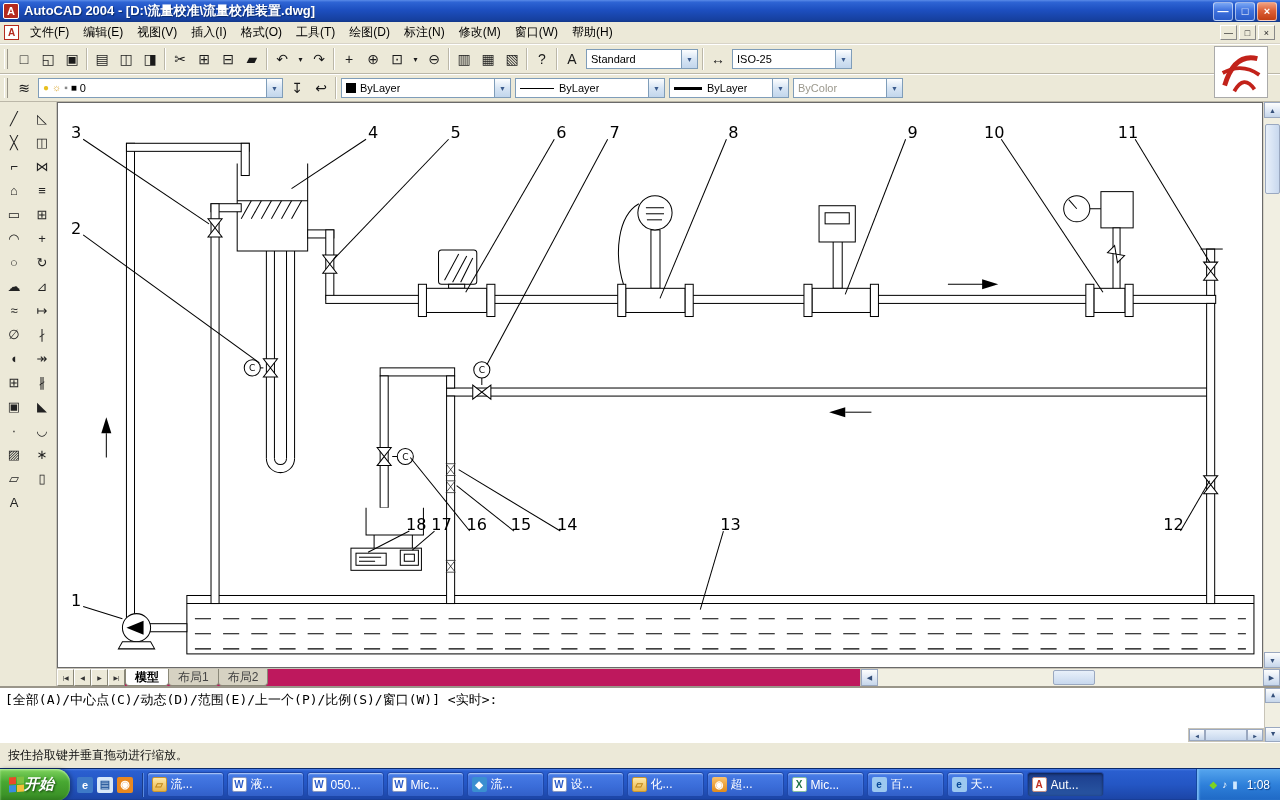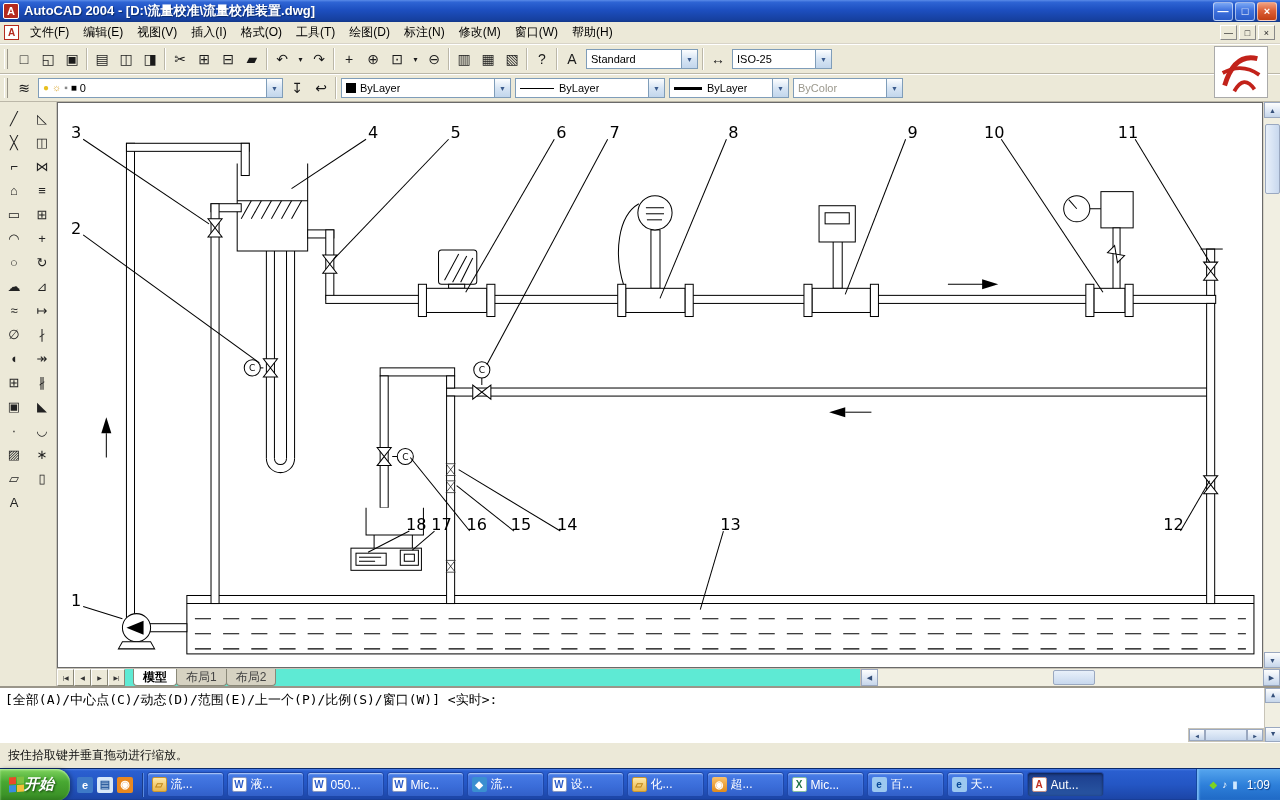--- a/index.html
+++ b/index.html
@@ -41,21 +41,21 @@
     font-size:14px; color:#1A1A1A; background:transparent; border:1px solid transparent; }
   .tbtn.narrow { width:13px; font-size:8px; }
   .tbsep { width:2px; height:22px; border-left:1px solid #BBB7A8; border-right:1px solid #fff; margin:0 2px; }
   .combo { height:20px; background:#fff; border:1px solid #7F9DB9; display:flex; align-items:center;
     font-size:11px; color:#000; padding-left:4px; margin:4px 2px; }
   .combo .cval { white-space:nowrap; overflow:hidden; }
   .combo .arrowbtn { width:16px; height:100%; margin-left:auto; border-left:1px solid #7F9DB9;
     background:linear-gradient(180deg,#FDFEFF,#D7E5F4 50%,#C2D6EC); color:#3A5A8C; font-size:7px;
     display:flex; align-items:center; justify-content:center; }
   .combo.disabled .cval { color:#9B988C; }
-  .w-std { width:112px; } .w-dim { width:100px; }
+  .w-std { width:112px; } .w-dim { width:120px; }
   .w-layer { width:245px; } .w-color { width:170px; } .w-lt { width:150px; } .w-lw { width:120px; } .w-ps { width:110px; }
   .lic { font-size:10px; margin-right:3px; line-height:1; }
   .chip { width:10px; height:10px; background:#000; display:inline-block; margin-right:4px; }
   .ltline { width:34px; border-top:1px solid #000; display:inline-block; margin-right:5px; }
   .lwline { width:28px; border-top:3px solid #000; display:inline-block; margin-right:5px; }
 
   .brand-logo { position:absolute; top:46px; right:12px; width:54px; height:52px; background:#fff;
     border:1px solid #AAA; z-index:5; }
 
   
@@ -77,22 +77,22 @@
   svg text { font-family:"DejaVu Sans", sans-serif; fill:#000; }
 
   .vscroll { width:17px; background:#F1EFE2; display:flex; flex-direction:column; flex:none;
     border-left:1px solid #D8D4C8; }
   .sb { background:linear-gradient(180deg,#FEFEFD,#DCE6F4 60%,#C6D6EA); border:1px solid #9AA8C0;
     color:#35507A; display:flex; align-items:center; justify-content:center; font-size:7px; flex:none; }
   .vscroll .sb { width:17px; height:16px; }
   .vthumb { width:15px; height:70px; margin:6px auto 0; background:linear-gradient(90deg,#E8F0FA,#C8D8EE);
     border:1px solid #9AA8C0; border-radius:2px; }
 
-  .bottombar { height:18px; display:flex; align-items:stretch; background:#5eead4; flex:none;
-    border-top:1px solid #C8C4B8;gap:8px; }
+  .bottombar { height:18px; display:flex; align-items:stretch; background:#be185d; flex:none;
+    border-top:1px solid #C8C4B8; }
   .tabnavs { display:flex; }
   .tabnav { width:17px; background:#ECE9D8; border:1px solid; border-color:#fff #8A8878 #8A8878 #fff;
     font-size:6px; color:#333; display:flex; align-items:center; justify-content:center; }
   #tabs { display:flex; }
   .tab { padding:0 9px; font-size:12px; display:flex; align-items:center; background:#D6D2C2;
     color:#444; border:1px solid #8A8878; border-top:none; border-radius:0 0 4px 4px; margin-right:-1px; }
   .tab.active { background:#fff; color:#000; font-weight:bold; position:relative; }
   .bfill { flex:1; }
   .hscroll { width:420px; display:flex; background:#F1EFE2; border-left:1px solid #C8C4B8; }
   .hscroll .sb { width:17px; height:100%; }
@@ -643,17 +643,17 @@
           <span class="ticon acad">A</span>
           <span class="tlabel">Aut...</span>
         </div>
       </div>
     <div class="tray">
       <span id="tray-icons" style="display:flex;gap:5px;">
           <span class="trayicon" style="color: rgb(126, 211, 33);">◆</span>
           <span class="trayicon" style="color: rgb(255, 255, 255);">♪</span>
           <span class="trayicon" style="color: rgb(207, 232, 255);">▮</span>
         </span>
-      <span class="clock">1:09</span>
+      <span class="clock">1:08</span>
     </div>
   </div>
 
 </div>
 
 </body></html>

